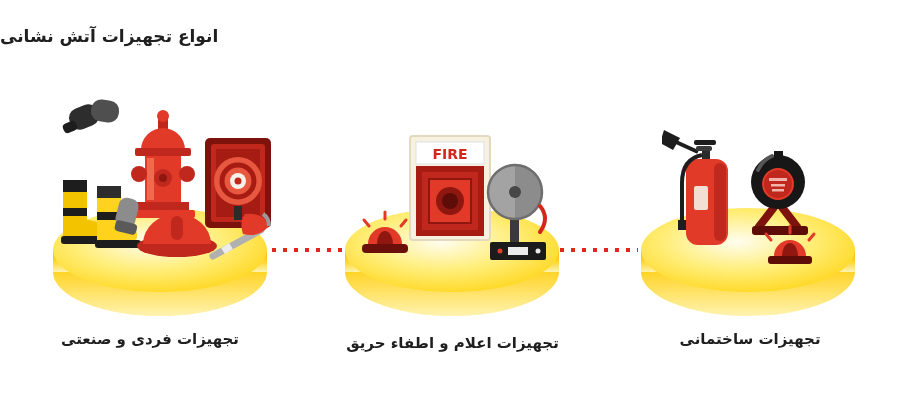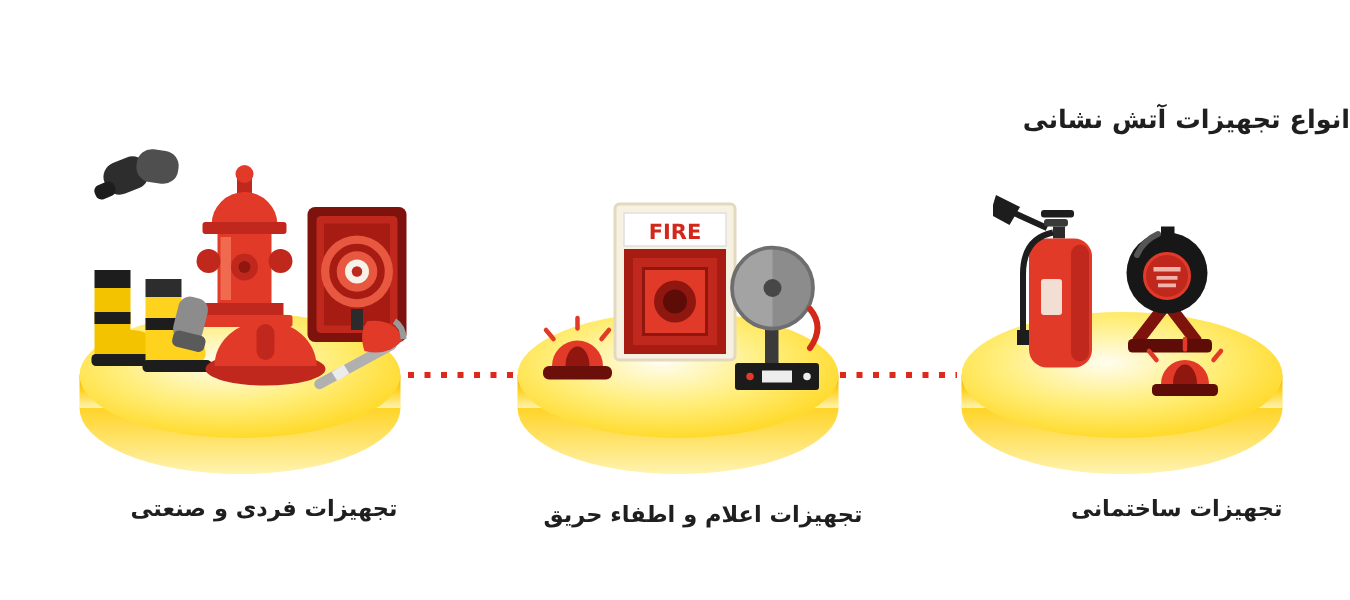--- a/index.html
+++ b/index.html
@@ -4,28 +4,28 @@
 <style>
   html,body{margin:0;padding:0;}
   body{
     width:900px;height:400px;background:#ffffff;
     font-family:"DejaVu Sans",sans-serif;
     position:relative;overflow:hidden;
   }
   .stage{position:absolute;inset:0;}
   .title{
     position:absolute;top:26px;left:0;width:100%;
-    text-align:right;font-size:17px;font-weight:bold;color:#1f1f1f;direction:rtl;margin-top:44px;
+    text-align:left;font-size:17px;font-weight:bold;color:#1f1f1f;direction:rtl;
   }
   .disc{position:absolute;}
   .scene{position:absolute;}
   .dots{position:absolute;}
   .plabel{
     position:absolute;font-size:15px;font-weight:bold;color:#1f1f1f;
-    text-align:right;direction:rtl;
+    text-align:center;direction:rtl;
   }
 </style>
 </head>
 <body>
 
 <svg width="0" height="0" style="position:absolute" aria-hidden="true">
   <defs>
     <radialGradient id="discTop" cx="0.45" cy="0.40" r="0.75">
       <stop offset="0" stop-color="#fffdf0"></stop>
       <stop offset="0.45" stop-color="#ffee7a"></stop>

